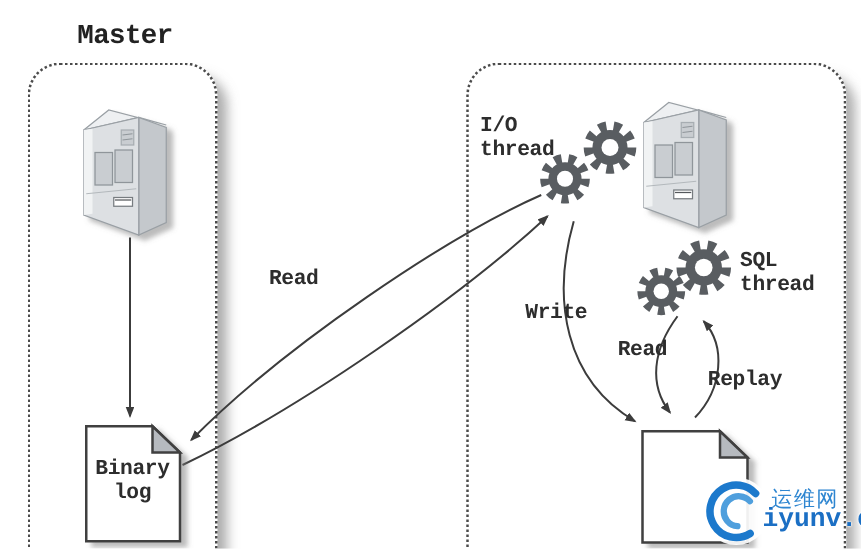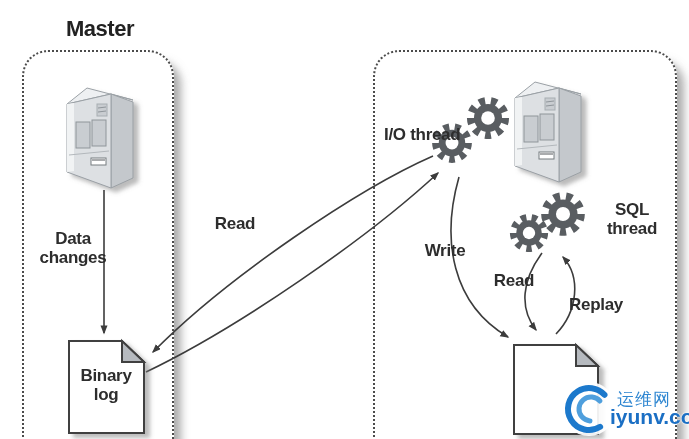--- a/index.html
+++ b/index.html
@@ -1,18 +1,18 @@
 <!DOCTYPE html>
 <html><head>
 <meta charset="utf-8">
 <style>
   html,body{margin:0;padding:0;background:#fff;}
   #canvas{
     position:relative;width:689px;height:439px;overflow:hidden;
-    background:#ffffff;font-family:Liberation Sans, sans-serif;
+    background:#ffffff;font-family:Liberation Mono, monospace;
   }
   .dashed-box{
     position:absolute;border:2px dotted #4b4b4b;border-radius:26px;
     box-shadow:10px 8px 9px -3px rgba(105,105,105,.55);
     background:transparent;
   }
   #master-box{left:22px;top:50px;width:148px;height:420px;}
   #slave-box{left:373px;top:50px;width:300px;height:420px;}
   .art{position:absolute;left:0;top:0;z-index:2;}
   .label{
@@ -20,22 +20,22 @@
     font-size:17px;line-height:1.12;letter-spacing:-0.3px;text-align:center;
   }
   .title{
     position:absolute;z-index:3;color:#222;font-weight:700;
     font-size:22px;letter-spacing:-0.5px;text-align:center;
   }
   #t-master{left:50px;top:16px;width:100px;}
   #t-slave{left:475px;top:16px;width:100px;}
   #l-datachanges{left:36px;top:229px;width:74px;}
   #l-read-m{left:204px;top:214px;width:62px;}
-  #l-io{left:384px;top:92px;width:82px;text-align:left;margin-top:33px;}
-  #l-sql{left:592px;top:200px;width:80px;text-align:center;}
+  #l-io{left:384px;top:92px;width:82px;text-align:left;}
+  #l-sql{left:592px;top:200px;width:80px;text-align:left;}
   #l-write{left:418px;top:241px;width:54px;}
   #l-read-s{left:490px;top:271px;width:48px;}
   #l-replay{left:564px;top:295px;width:64px;}
   #l-binary{left:70px;top:366px;width:72px;z-index:4;}
   #l-relay{left:516px;top:378px;width:80px;z-index:4;}
   #wm-name{
     position:absolute;left:617px;top:388px;z-index:6;font-size:17px;font-weight:400;
     color:#2e86d1;letter-spacing:1px;white-space:nowrap;
     text-shadow:0 0 2px #ffffff;
   }
@@ -114,21 +114,20 @@
 
     <g>
       <circle cx="589" cy="409" r="27" fill="#ffffff" opacity="0.92"></circle>
       <circle cx="589" cy="409" r="21" fill="none" stroke="#1c79cc" stroke-width="6" pathLength="100" stroke-dasharray="72 28" stroke-linecap="round" transform="rotate(58 589 409)"></circle>
       <circle cx="591" cy="409" r="12" fill="none" stroke="#4f9fdd" stroke-width="5" pathLength="100" stroke-dasharray="62 38" stroke-linecap="round" transform="rotate(95 591 409)"></circle>
     </g>
   </svg>
 
   <div id="t-master" class="title">Master</div>
 
-  <div id="l-datachanges" class="label">Data changes</div>
   <div id="l-read-m" class="label">Read</div>
   <div id="l-io" class="label">I/O thread</div>
   <div id="l-sql" class="label">SQL thread</div>
   <div id="l-write" class="label">Write</div>
   <div id="l-read-s" class="label">Read</div>
   <div id="l-binary" class="label">Binary log</div>
   <div id="l-replay" class="label">Replay</div>
 
   <div id="wm-name">运维网</div>
   <div id="wm-domain">iyunv.com</div>

